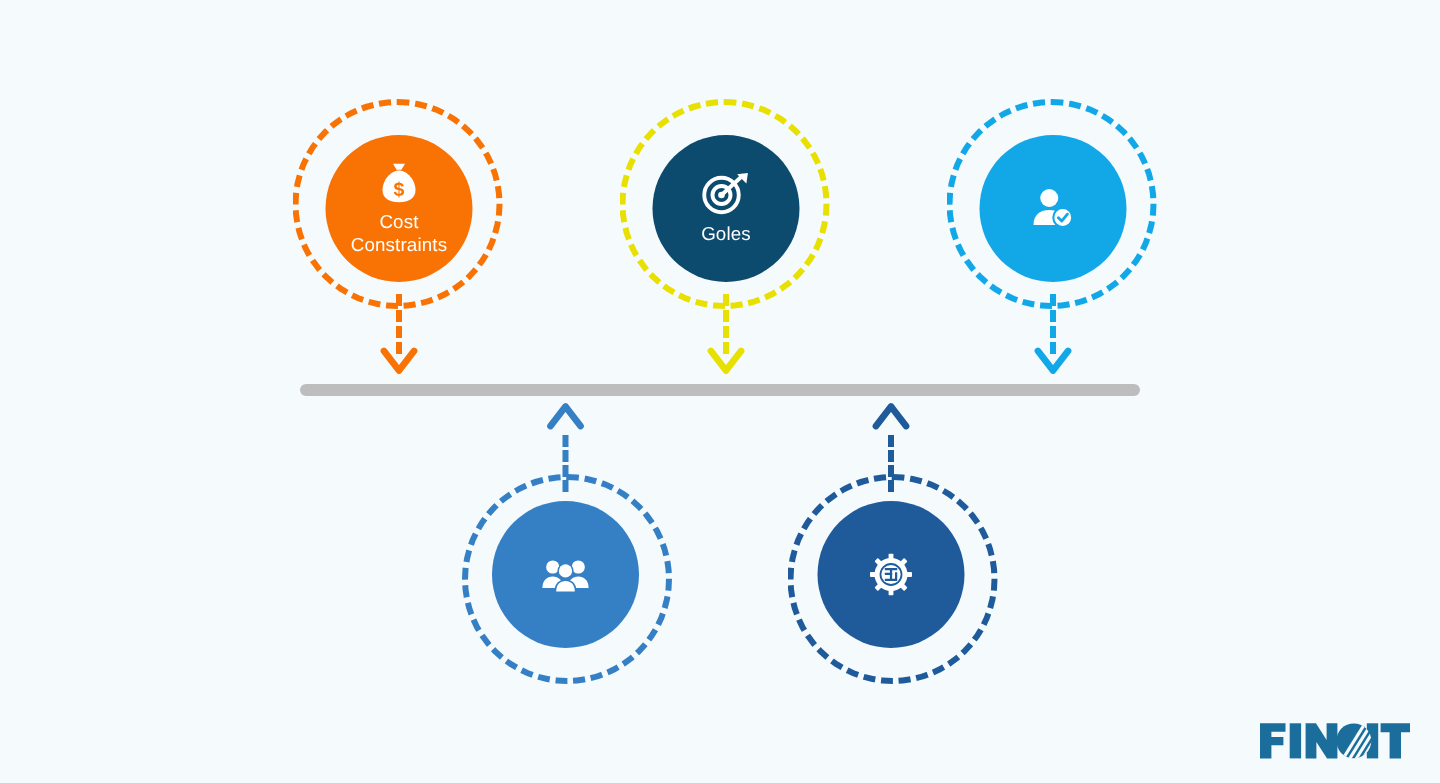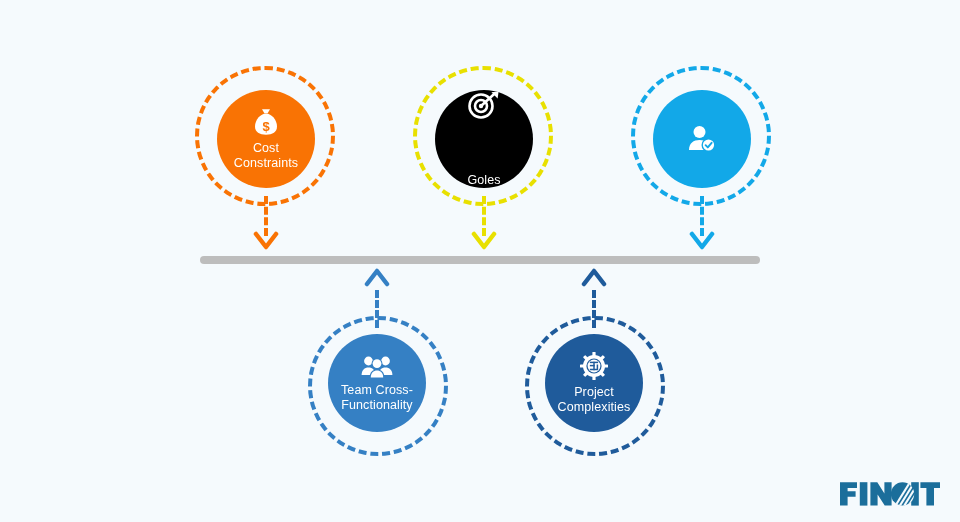--- a/index.html
+++ b/index.html
@@ -187,21 +187,21 @@
           <text x="13" y="22.6" font-family="Liberation Sans, sans-serif" font-size="13" font-weight="bold" fill="#f97304" text-anchor="middle">$</text>
         </svg>
       </span>
       <span class="caption">Cost
 Constraints</span>
     </div>
   </div>
 
   <div class="node node-top" style="left:484px; top:139px;">
     <div class="ring" style="border-color:#e8e000;"></div>
-    <div class="disc" style="background:#000000;justify-content:space-between;">
+    <div class="disc" style="background:#0c4a6e;">
       <span class="icon">
         <svg width="34" height="30" viewBox="0 0 34 30">
           <circle cx="14" cy="16" r="11.5" fill="none" stroke="#ffffff" stroke-width="2.6"></circle>
           <circle cx="14" cy="16" r="6" fill="none" stroke="#ffffff" stroke-width="2.6"></circle>
           <circle cx="14" cy="16" r="2.2" fill="#ffffff"></circle>
           <path d="M14 16 L28 3.2" stroke="#ffffff" stroke-width="2.6" stroke-linecap="round"></path>
           <path d="M24.4 2.2 L31.6 1.4 L30.6 8.4 Z" fill="#ffffff"></path>
         </svg>
       </span>
       <span class="caption">Goles</span>
@@ -231,22 +231,20 @@
           <circle cx="7.5" cy="7" r="4.4" fill="#ffffff"></circle>
           <path d="M0.6 21 C0.6 16 3.6 13.4 7.5 13.4 C11.4 13.4 14.4 16 14.4 21 Z" fill="#ffffff"></path>
           <circle cx="24.5" cy="7" r="4.4" fill="#ffffff"></circle>
           <path d="M17.6 21 C17.6 16 20.6 13.4 24.5 13.4 C28.4 13.4 31.4 16 31.4 21 Z" fill="#ffffff"></path>
           <circle cx="16" cy="9.6" r="5.4" fill="#3580c4"></circle>
           <circle cx="16" cy="9.6" r="4.4" fill="#ffffff"></circle>
           <path d="M8.6 23.4 C8.6 18 11.8 15.4 16 15.4 C20.2 15.4 23.4 18 23.4 23.4 Z" fill="#3580c4"></path>
           <path d="M9.8 23.4 C9.8 18.7 12.5 16.4 16 16.4 C19.5 16.4 22.2 18.7 22.2 23.4 Z" fill="#ffffff"></path>
         </svg>
       </span>
-      <span class="caption">Team Cross-
-Functionality</span>
     </div>
   </div>
 
   <div class="node node-bottom" style="left:594px; top:383px;">
     <div class="ring" style="border-color:#1f5b9b;"></div>
     <div class="disc" style="background:#1f5b9b;">
       <span class="icon">
         <svg width="28" height="28" viewBox="0 0 28 28">
           <g fill="#ffffff">
             <circle cx="14" cy="14" r="11"></circle>
@@ -262,22 +260,20 @@
           <circle cx="14" cy="14" r="7.6" fill="#1f5b9b"></circle>
           <circle cx="14" cy="14" r="6.4" fill="#ffffff"></circle>
           <g fill="none" stroke="#1f5b9b" stroke-width="1.5" stroke-linecap="square">
             <path d="M10.6 10.4 L17.4 10.4"></path>
             <path d="M14 10.4 L14 17.6"></path>
             <path d="M10.6 13.6 L14 13.6"></path>
             <path d="M10.6 17.6 L17.4 17.6 L17.4 13.2"></path>
           </g>
         </svg>
       </span>
-      <span class="caption">Project
-Complexities</span>
     </div>
   </div>
 
   <div id="logo">
     <svg width="104" height="30" viewBox="0 0 104 30">
       <defs>
         <clipPath id="oClip">
           <path d="M52.5 4.2 C59 4.2 64.2 9.4 64.2 15.9 C64.2 22.4 59 27.6 52.5 27.6 Z
                    M52.5 4.2 C46 4.2 40.8 9.4 40.8 15.9 C40.8 22.4 46 27.6 52.5 27.6 Z"></path>
         </clipPath>

